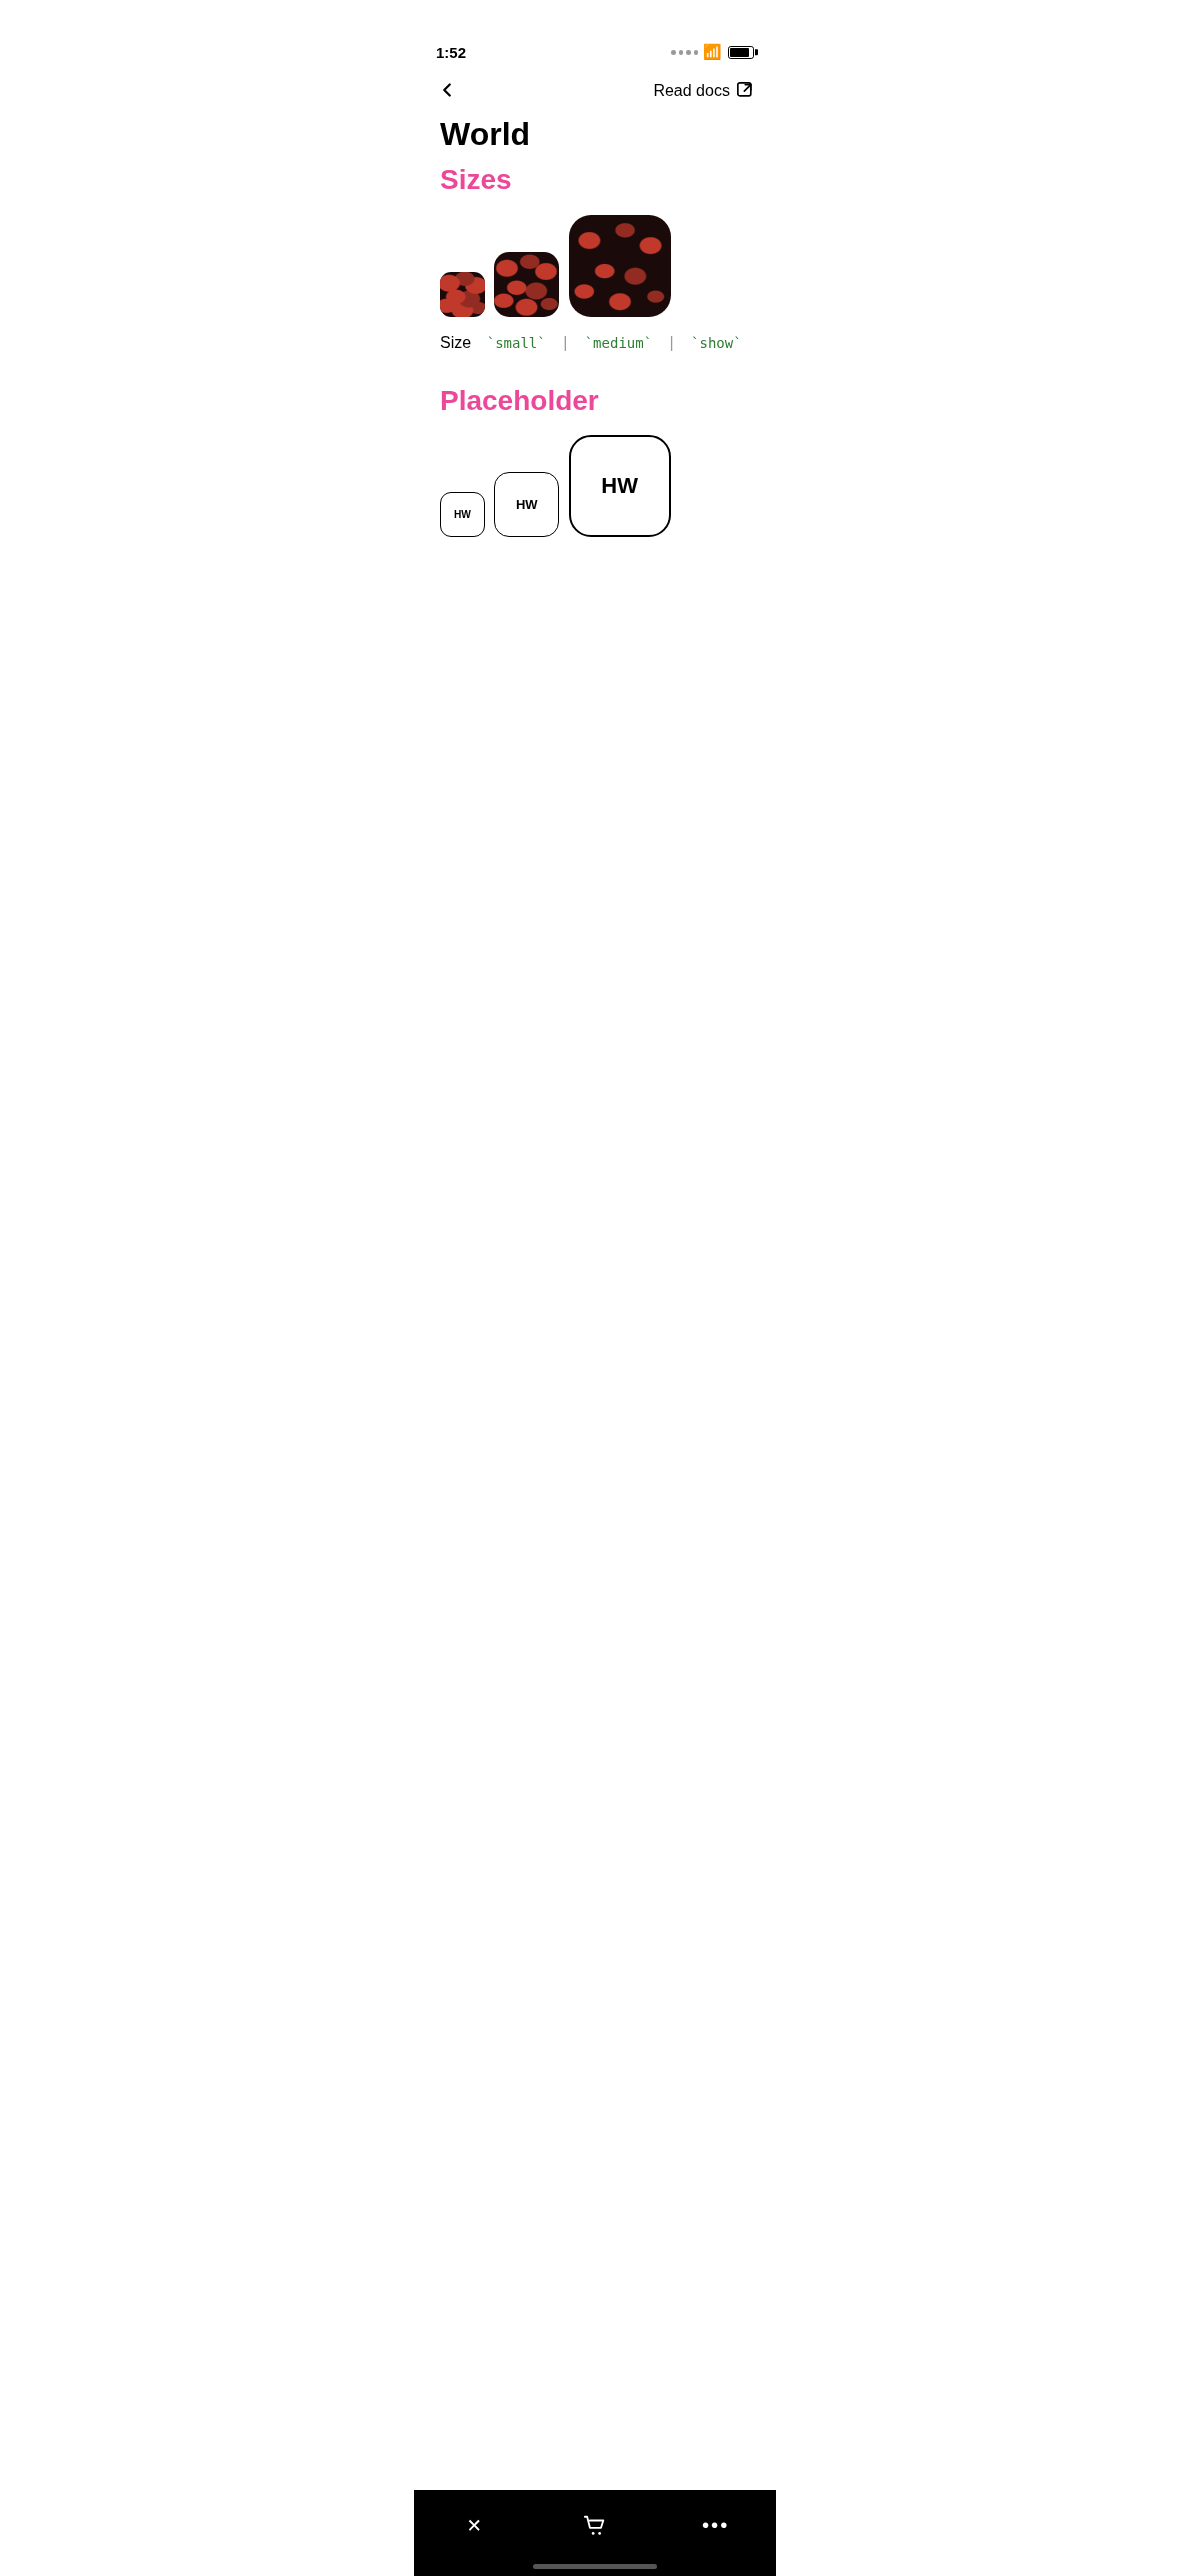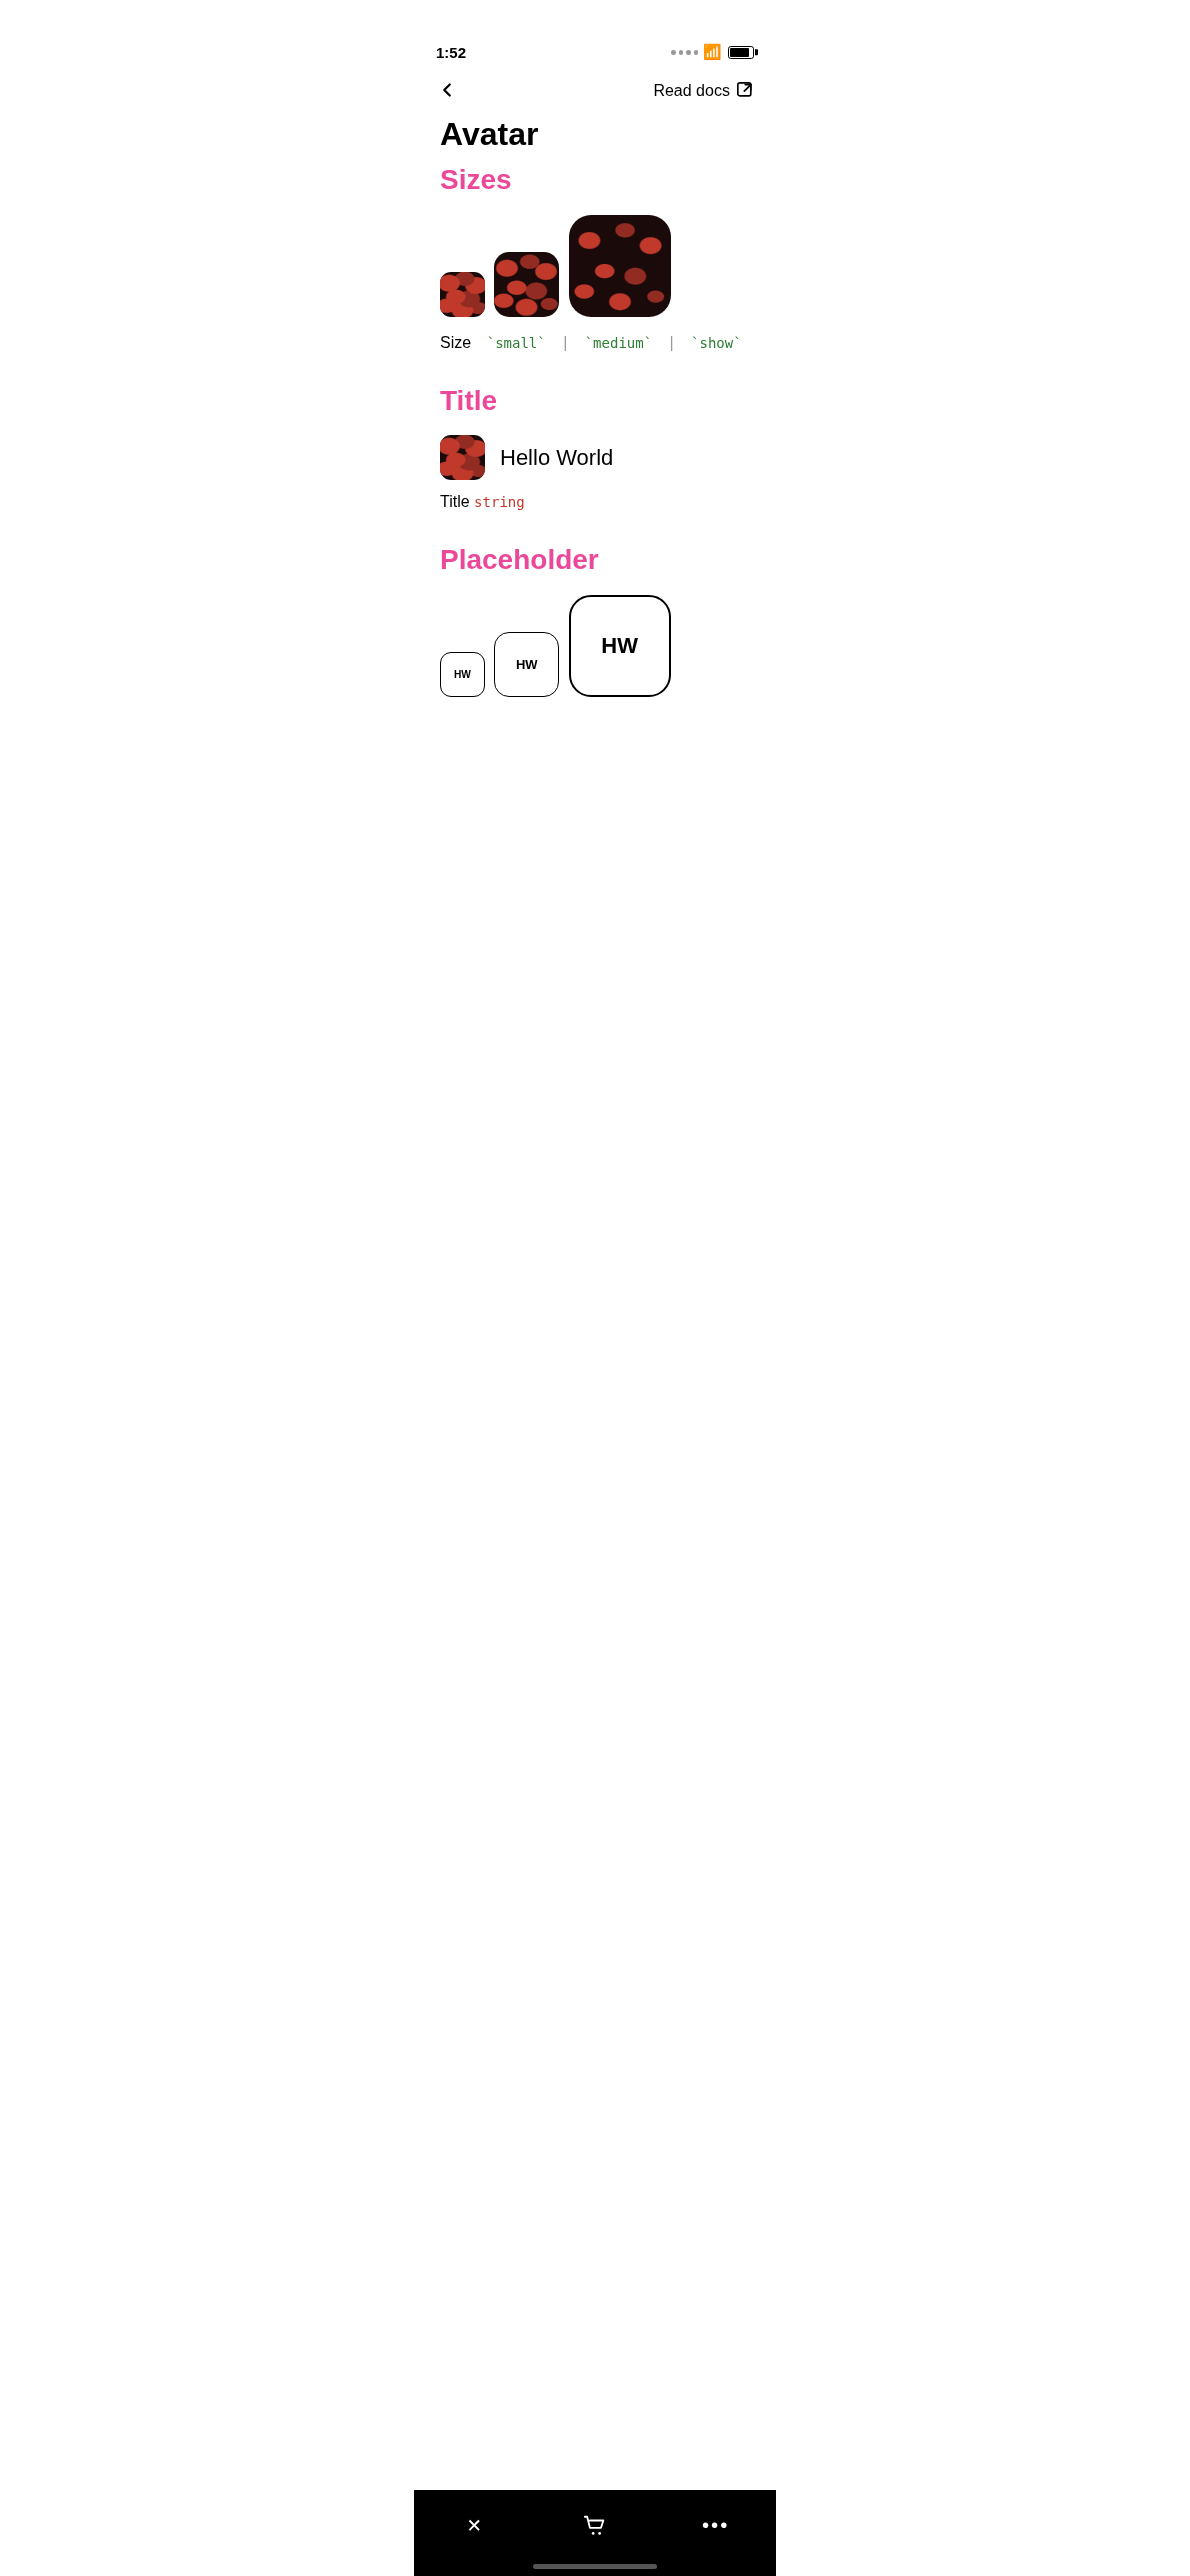--- a/index.html
+++ b/index.html
@@ -352,21 +352,21 @@
     <svg width="18.5" height="18.5" viewBox="0 0 20 20" fill="none">
       <rect x="2" y="2" width="14" height="14" rx="2" stroke="#000" stroke-width="1.8" fill="none"></rect>
       <path d="M10 4h6v6" stroke="#000" stroke-width="1.8" stroke-linecap="round" stroke-linejoin="round"></path>
       <path d="M16 4l-7 7" stroke="#000" stroke-width="1.8" stroke-linecap="round"></path>
     </svg>
   </button>
 </div>
 
 <div class="content">
 
-  <h1 class="page-title">Avatar</h1>
+  <h1 class="page-title">World</h1>
 
   <div class="section">
     <h2 class="section-title">Sizes</h2>
 
     <div class="avatar-sizes-row">
 
       <div class="avatar-img avatar-img-small">
         <div class="straw-pattern"></div>
       </div>
 
@@ -382,36 +382,20 @@
     <div class="size-label-row">
       <span class="label-text">Size</span>
       <span class="code-green">`small`</span>
       <span class="divider-pipe">|</span>
       <span class="code-green">`medium`</span>
       <span class="divider-pipe">|</span>
       <span class="code-green">`show`</span>
     </div>
   </div>
 
-  <div class="section">
-    <h2 class="section-title">Title</h2>
-
-    <div class="avatar-title-row">
-      <div class="avatar-img avatar-img-small">
-        <div class="straw-pattern"></div>
-      </div>
-      <span class="title-text-large">Hello World</span>
-    </div>
-
-    <div class="type-label-row">
-      <span>Title</span>
-      <span> </span>
-      <span class="code-red">string</span>
-    </div>
-  </div>
 
   <div class="section">
     <h2 class="section-title">Placeholder</h2>
 
     <div class="placeholder-row">
 
       <div class="placeholder-avatar placeholder-small">
         <span>HW</span>
       </div>
 

